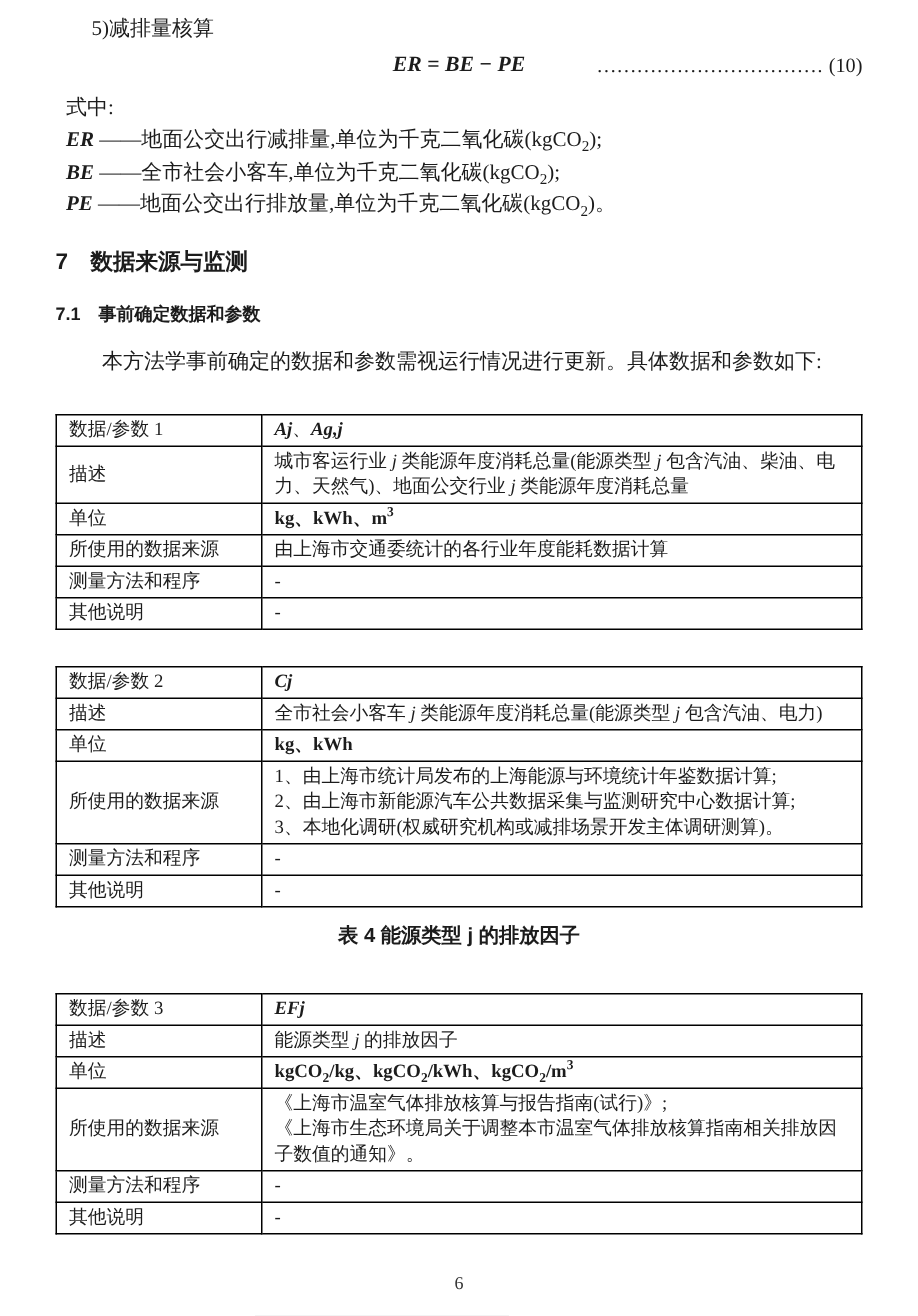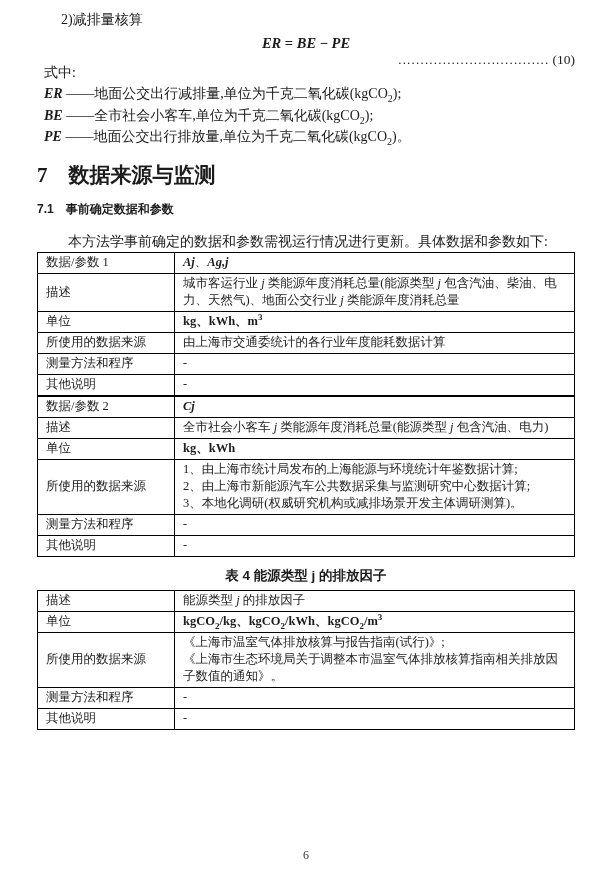--- a/index.html
+++ b/index.html
@@ -12,45 +12,45 @@
   }
   .body-text { font-size:14px; line-height:20px; }
   .indent { padding-left:24px; }
   .lshift { padding-left:7px; }
 
   .h4line { margin-top:4px; }
   .lead { margin-top:9px; }
 
   .formula-row { position:relative; margin-top:5px; height:22px; font-size:14.5px; text-align:center; }
   .eq-expr { white-space:pre; }
-  .eq-tail { position:absolute; right:0; top:17px; font-size:13px; white-space:pre; }
+  .eq-tail { position:absolute; right:0; top:1px; font-size:13px; white-space:pre; }
   .dot-leader { letter-spacing:1.2px; }
   .eq-num { margin-left:3px; font-size:13.5px; }
 
   .where { margin-top:6px; }
   .def-line { line-height:21.5px; }
 
   .sec-h1 {
-    margin:17px 0 0; font-family:Liberation Serif, serif;
-    font-weight:bold; font-size:21px; line-height:20px;
+    margin:17px 0 0; font-family:Liberation Sans, sans-serif;
+    font-weight:bold; font-size:15px; line-height:20px;
   }
   .sec-h2 {
     margin:15px 0 0; font-family:"Liberation Sans","DejaVu Sans",sans-serif;
     font-weight:bold; font-size:12px; line-height:19px;
   }
   .para { margin:12px 0 0; text-indent:24px; line-height:21px; }
 
   .tbl-caption {
     text-align:center; font-family:"Liberation Sans","DejaVu Sans",sans-serif;
     font-weight:bold; font-size:13.5px; line-height:19px; margin:14px 0 5px;
   }
   .tbl-caption.c3 { margin-top:11px; }
   .tbl-caption.c4 { margin-top:9px; }
 
-  table.data-table { width:100%; border-collapse:collapse; table-layout:fixed; }
+  table.data-table { width:100%; border-collapse:collapse; table-layout:fixed;margin-top:24px; }
   .data-table td {
     border:1px solid #000; font-size:12.5px; line-height:17px;
     padding:1.5px 8px; vertical-align:middle;
   }
   .data-table td.lbl { width:120px; }
   .data-table td.val { white-space:pre-line; }
 
   
   .tok-v  { font-style:italic; font-weight:bold;text-align:center; }
   .tok-vs { font-style:italic; font-weight:bold; }
@@ -60,21 +60,21 @@
   .tok-bsup { font-weight:bold; }
   sub, sup { font-size:0.72em; line-height:0; }
 
   .footer { margin-top:auto; text-align:center; font-size:12px; color:#333; padding-bottom:2px; }
 </style>
 </head>
 <body>
 
 <div class="page">
 
-  <div class="body-text indent h4line">2)减排量核算</div>
+  <div class="body-text indent h4line">5)减排量核算</div>
 
 
   <div class="formula-row">
     <span class="eq-expr"><span class="tok-v">ER</span><span class="tok-b"> = </span><span class="tok-v">BE</span><span class="tok-b"> − </span><span class="tok-v">PE</span></span>
     <span class="eq-tail"><span class="dot-leader">..................................</span><span class="eq-num">(10)</span></span>
   </div>
 
   <div class="body-text lshift where">式中:</div>
 
   <div class="body-text lshift def-line"><span class="tok-v">ER</span><span> ——地面公交出行减排量,单位为千克二氧化碳(kgCO</span><sub class="tok-sub">2</sub><span>);</span></div>
@@ -143,20 +143,24 @@
         <td class="lbl">其他说明</td>
         <td class="val"><span>-</span></td>
       </tr>
     </tbody>
   </table>
 
   <div class="tbl-caption c4">表 4 能源类型 j 的排放因子</div>
   <table class="data-table">
     <tbody>
       <tr>
+        <td class="lbl">数据/参数 3</td>
+        <td class="val"><span class="tok-v">EF</span><span class="tok-vs">j</span></td>
+      </tr>
+      <tr>
         <td class="lbl">描述</td>
         <td class="val"><span>能源类型 </span><span class="tok-i">j</span><span> 的排放因子</span></td>
       </tr>
       <tr>
         <td class="lbl">单位</td>
         <td class="val"><span class="tok-b">kgCO</span><sub class="tok-bsub">2</sub><span class="tok-b">/kg、kgCO</span><sub class="tok-bsub">2</sub><span class="tok-b">/kWh、kgCO</span><sub class="tok-bsub">2</sub><span class="tok-b">/m</span><sup class="tok-bsup">3</sup></td>
       </tr>
       <tr>
         <td class="lbl">所使用的数据来源</td>
         <td class="val"><span>《上海市温室气体排放核算与报告指南(试行)》;

